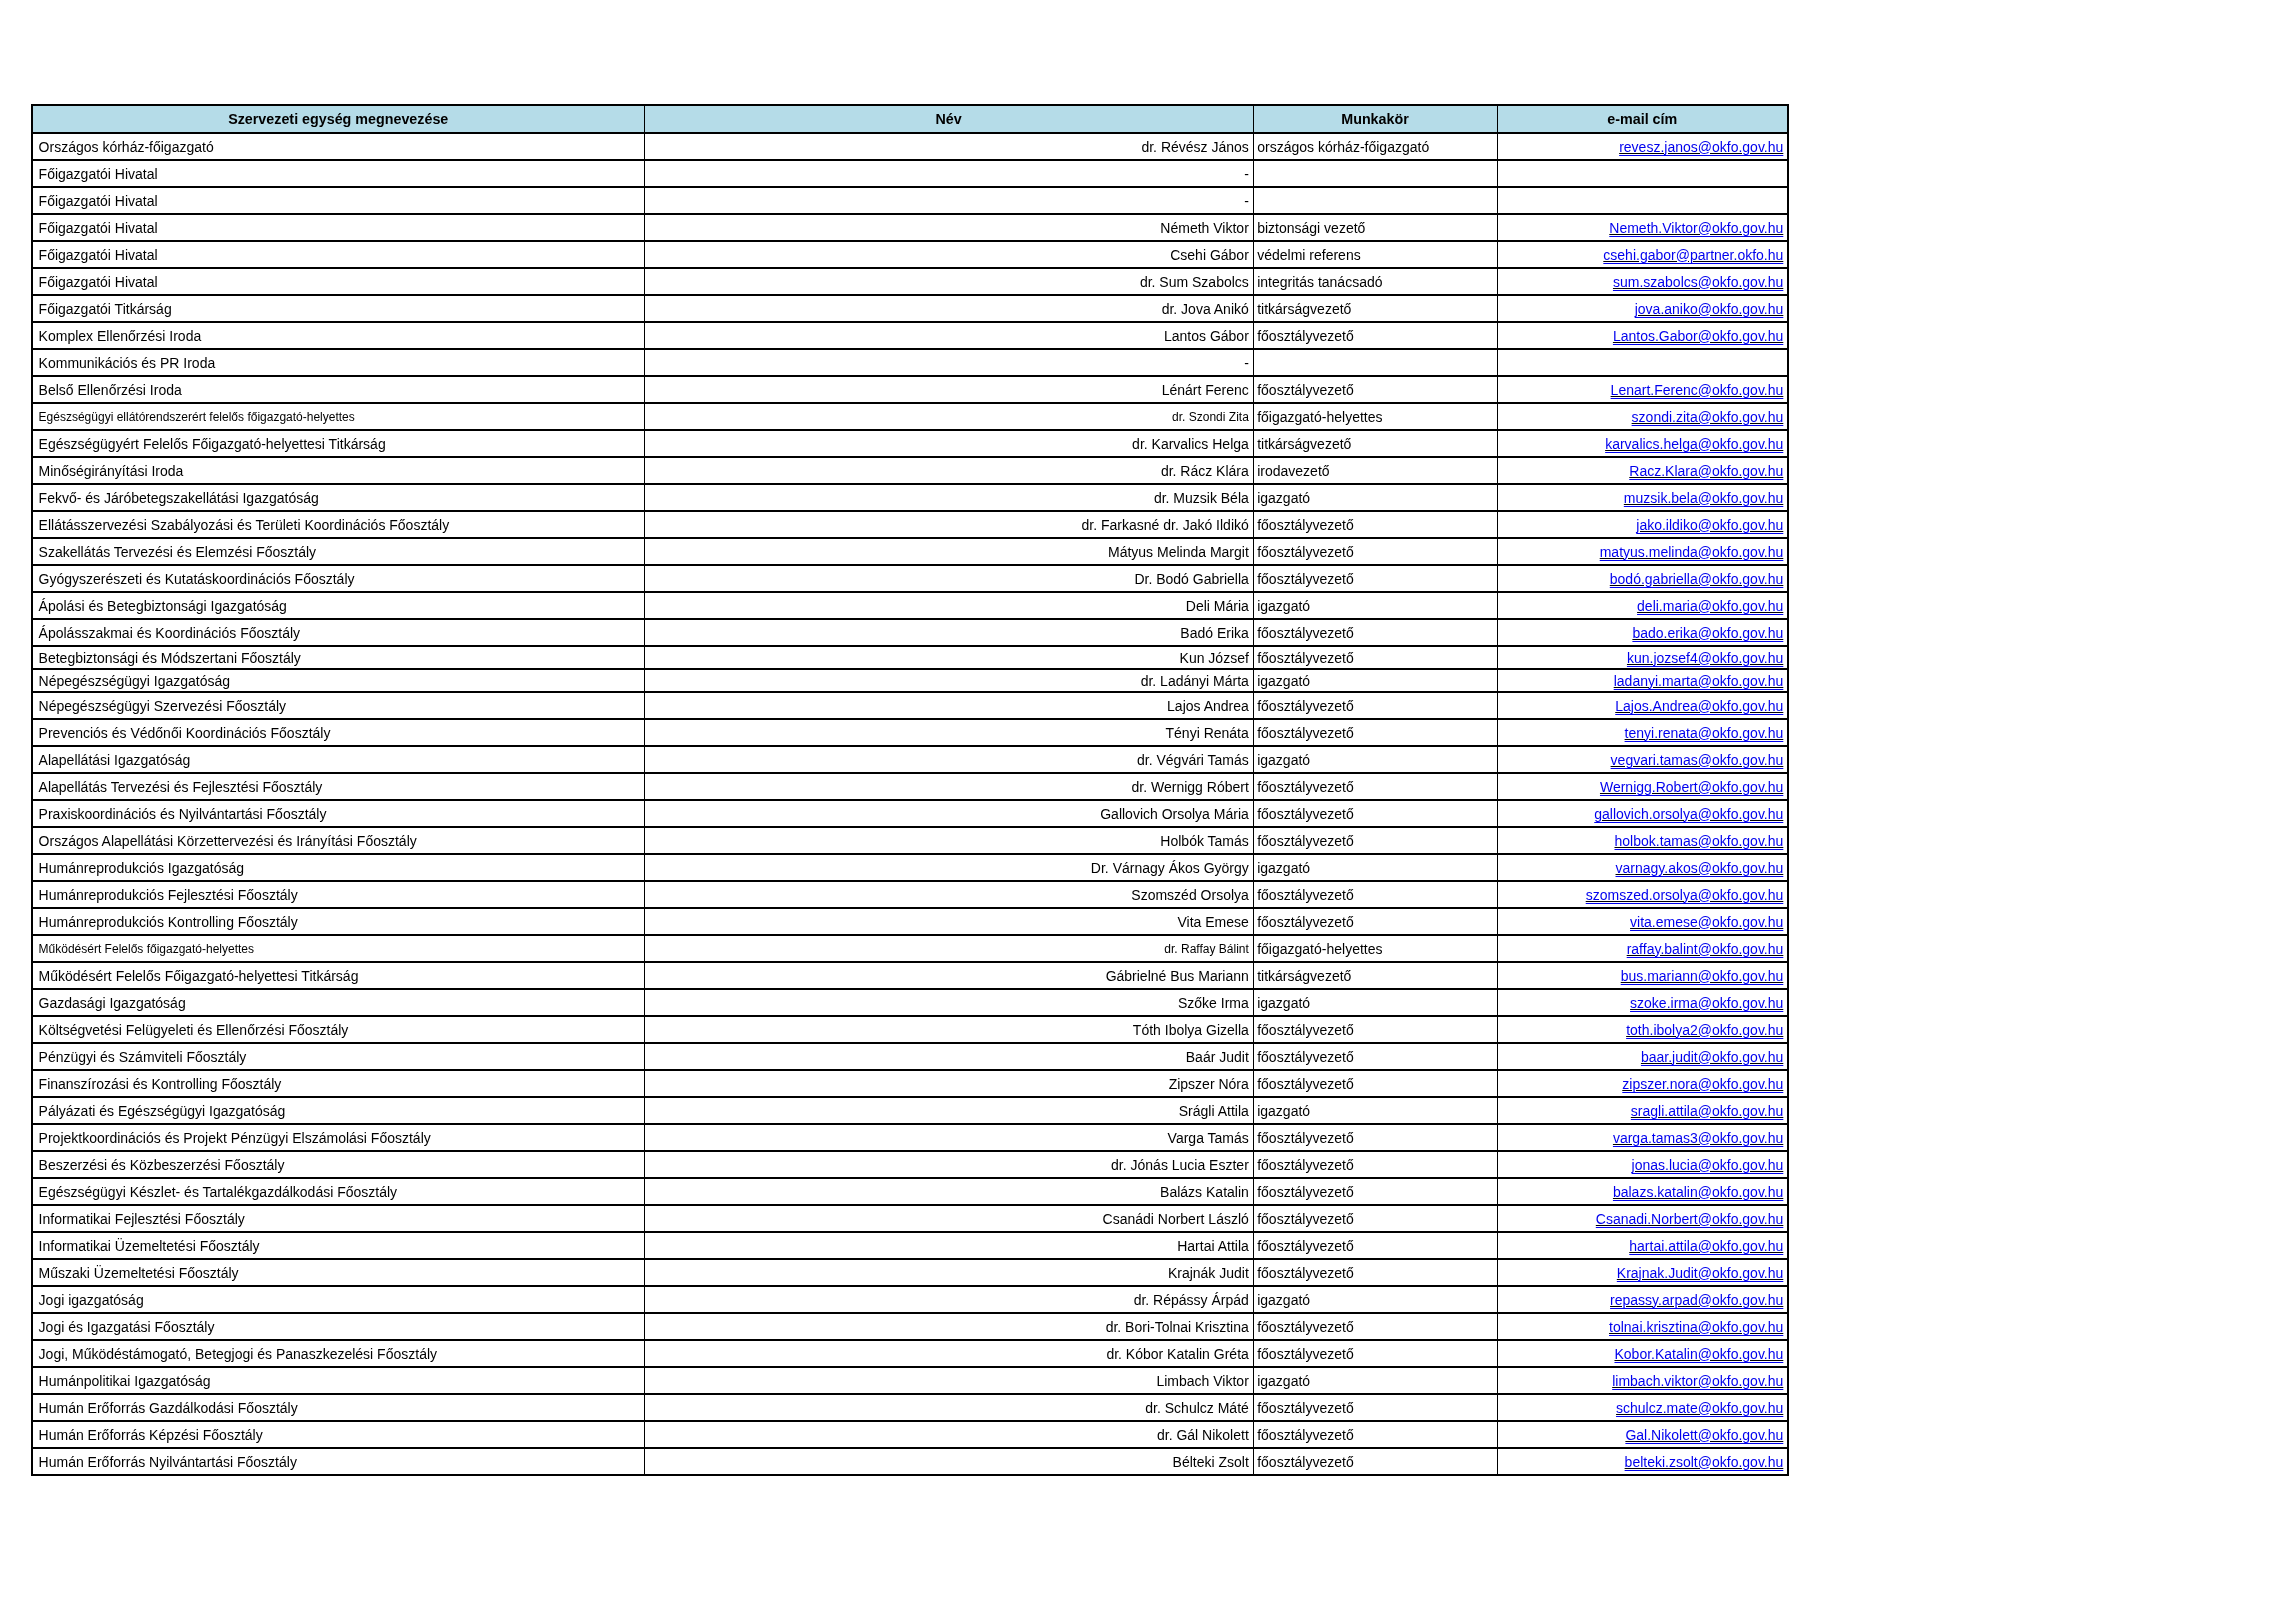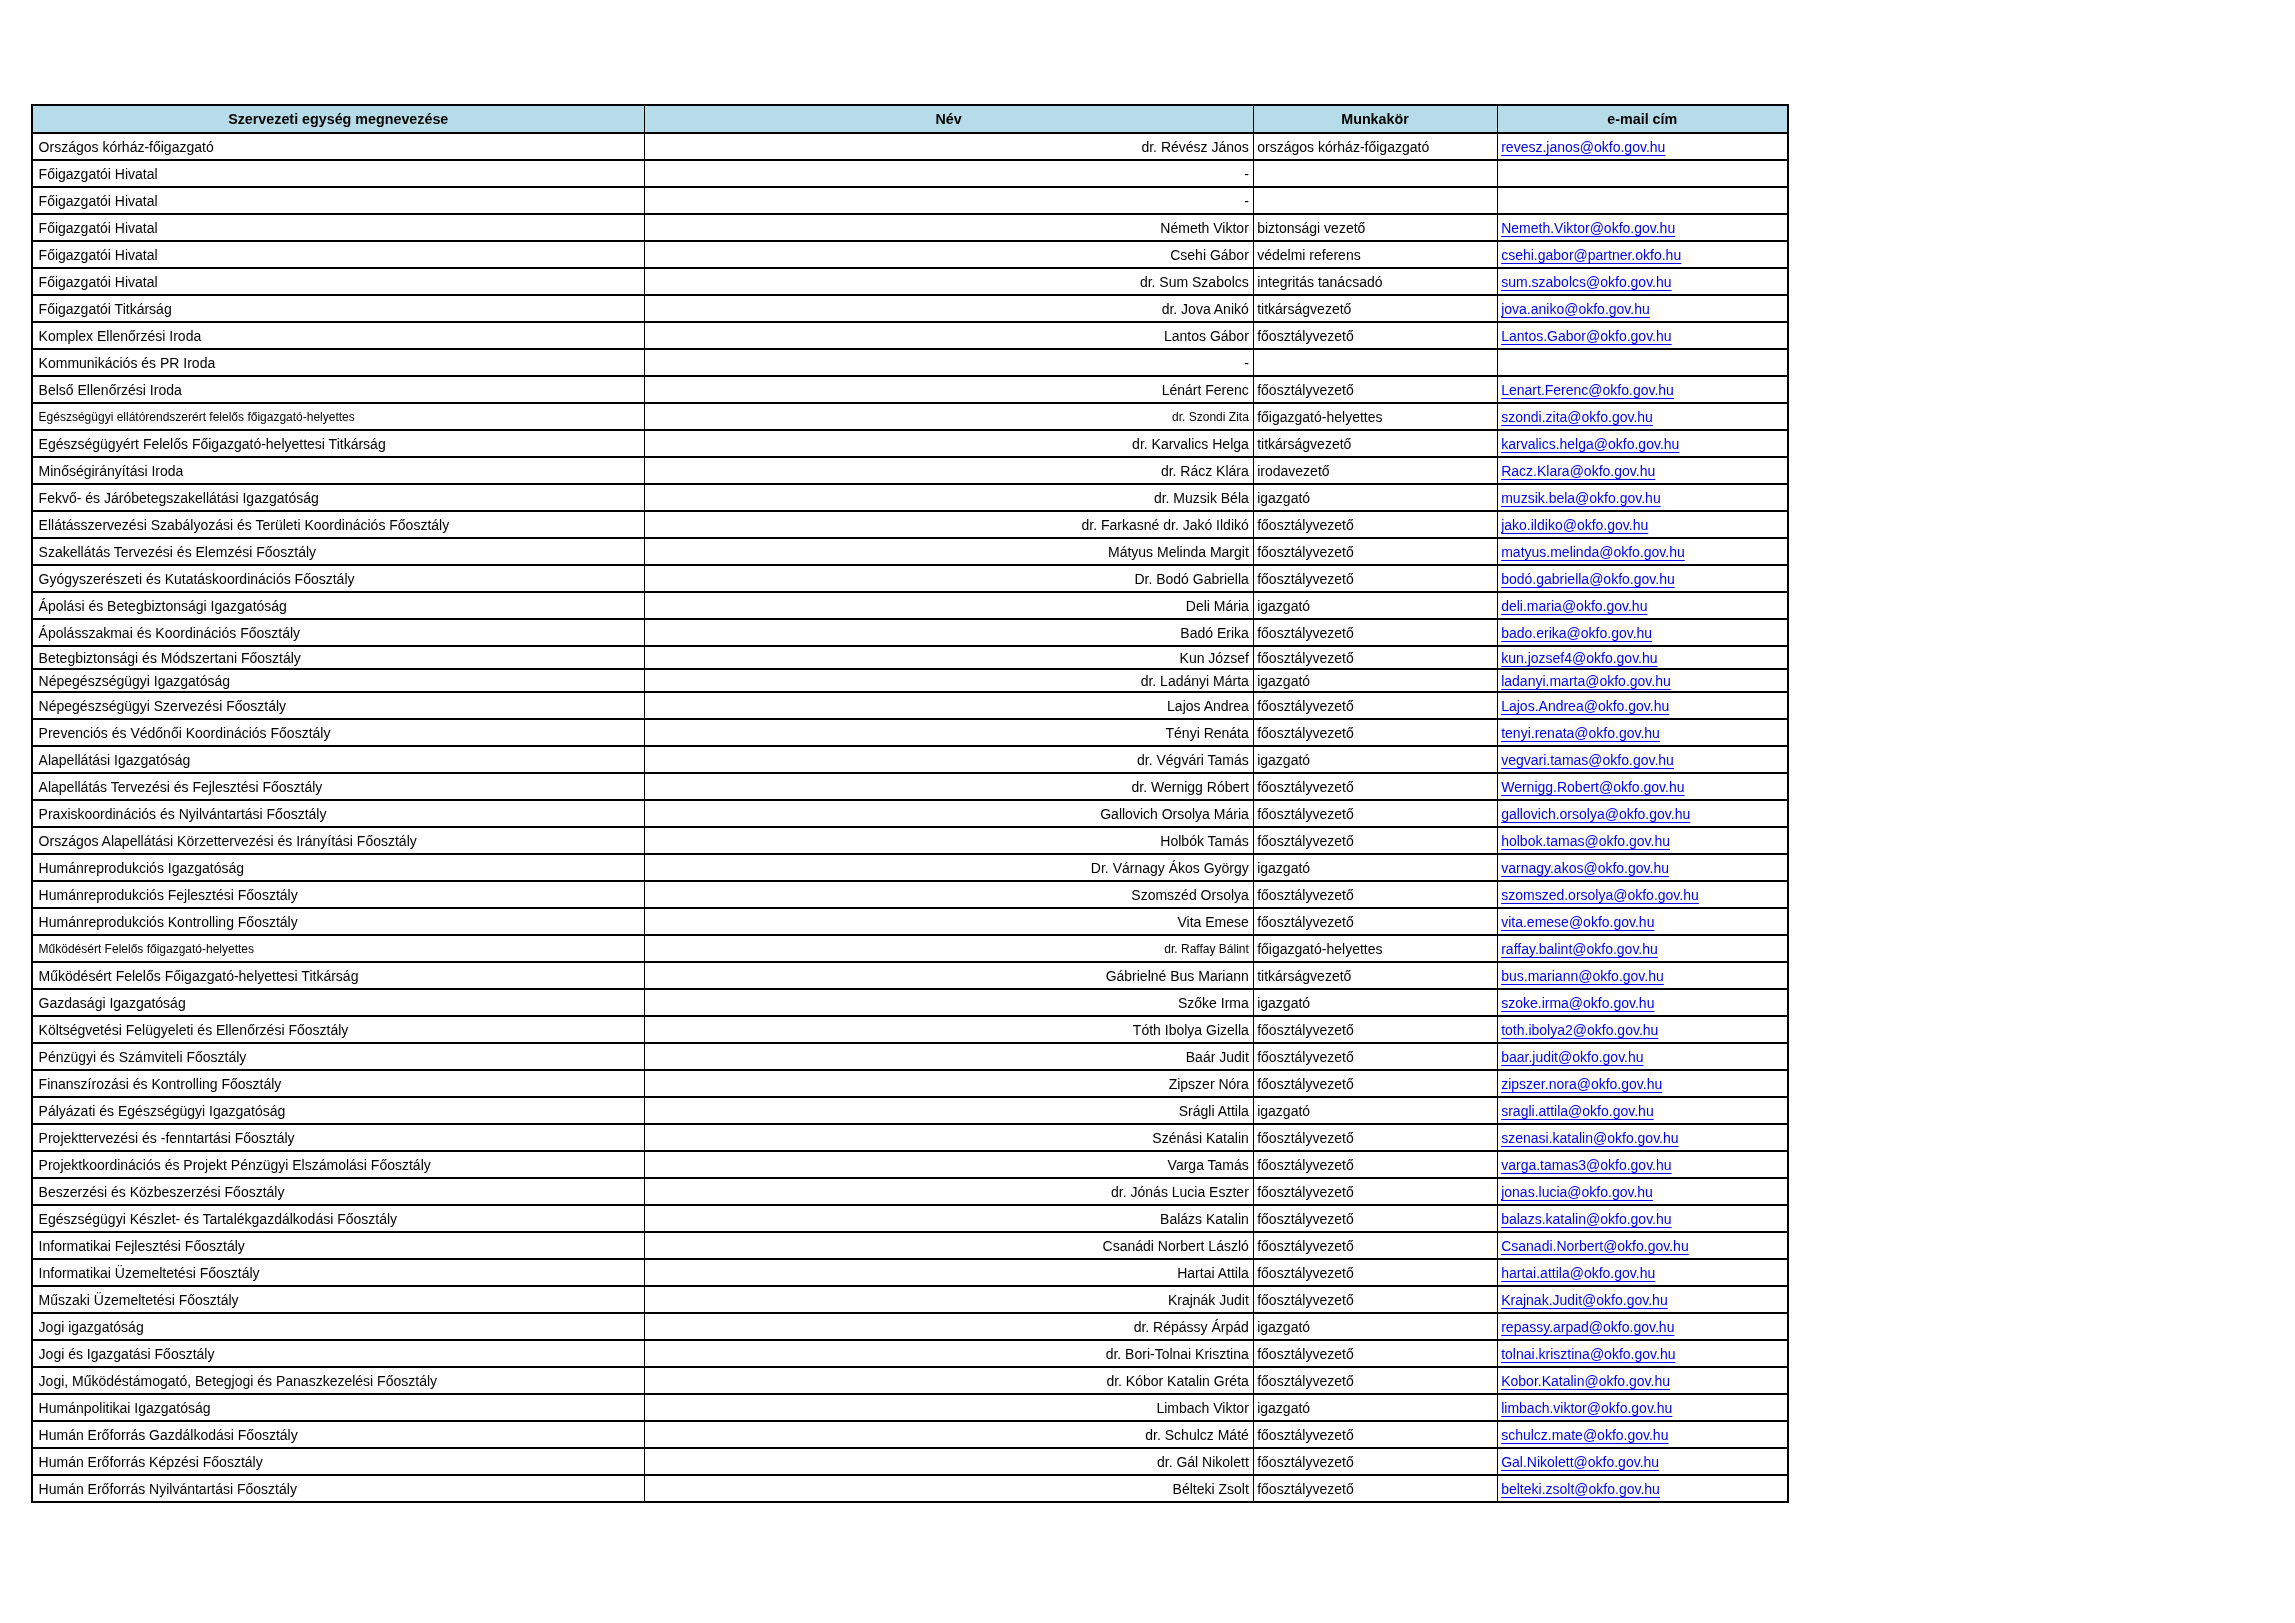--- a/index.html
+++ b/index.html
@@ -54,21 +54,21 @@
     vertical-align: middle;
     font-size: 14px;
     padding: 0 3.7px;
     overflow: hidden;
     white-space: nowrap;
   }
   tbody td:first-child { border-left: none; padding-left: 5.6px; }
   td.cell-org   { text-align: left; }
   td.cell-name  { text-align: right; }
   td.cell-role  { text-align: left; }
-  td.cell-email { text-align: left; }
+  td.cell-email { text-align: right; text-decoration: underline; }
 
   tr.large td.cell-org,
   tr.large td.cell-name { font-size: 12px; }
 
   a.email-link {
     color: var(--link-color, #0000EE);
     text-decoration: underline;
     text-decoration-thickness: 1.4px;
     text-underline-offset: 3.2px;
     cursor: pointer;
@@ -384,28 +384,20 @@
     </tr>
         <tr>
       <td class="cell-org">Pályázati és Egészségügyi Igazgatóság</td>
       <td class="cell-name">Srágli Attila</td>
       <td class="cell-role">igazgató</td>
       <td class="cell-email">
         <a class="email-link">sragli.attila@okfo.gov.hu</a>
       </td>
     </tr>
         <tr>
-      <td class="cell-org">Projekttervezési és -fenntartási Főosztály</td>
-      <td class="cell-name">Szénási Katalin</td>
-      <td class="cell-role">főosztályvezető</td>
-      <td class="cell-email">
-        <a class="email-link">szenasi.katalin@okfo.gov.hu</a>
-      </td>
-    </tr>
-        <tr>
       <td class="cell-org">Projektkoordinációs és Projekt Pénzügyi Elszámolási Főosztály</td>
       <td class="cell-name">Varga Tamás</td>
       <td class="cell-role">főosztályvezető</td>
       <td class="cell-email">
         <a class="email-link">varga.tamas3@okfo.gov.hu</a>
       </td>
     </tr>
         <tr>
       <td class="cell-org">Beszerzési és Közbeszerzési Főosztály</td>
       <td class="cell-name">dr. Jónás Lucia Eszter</td>

